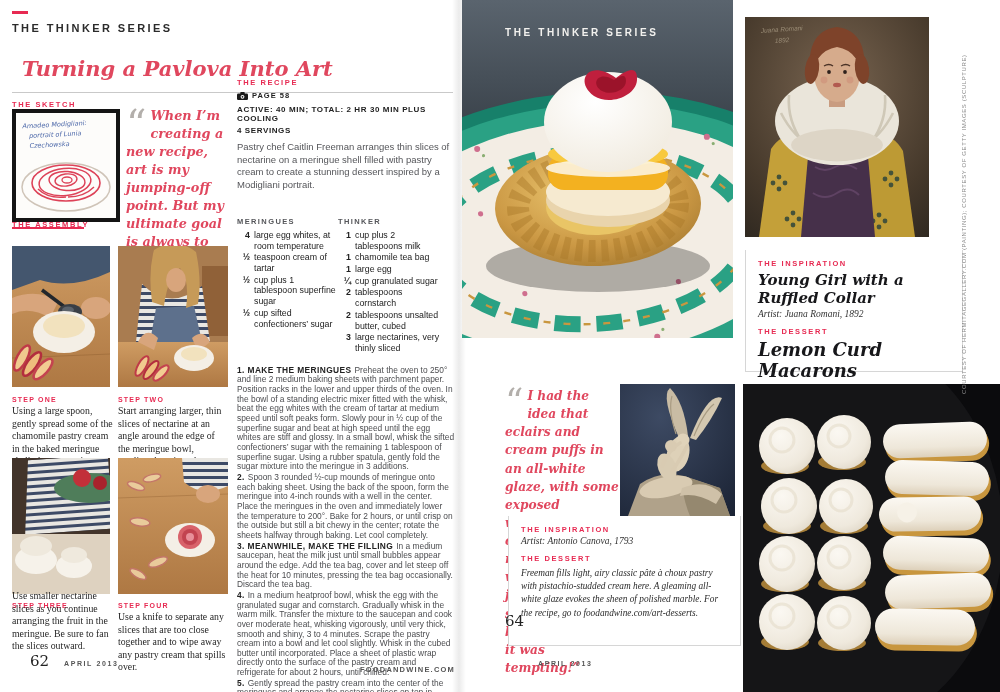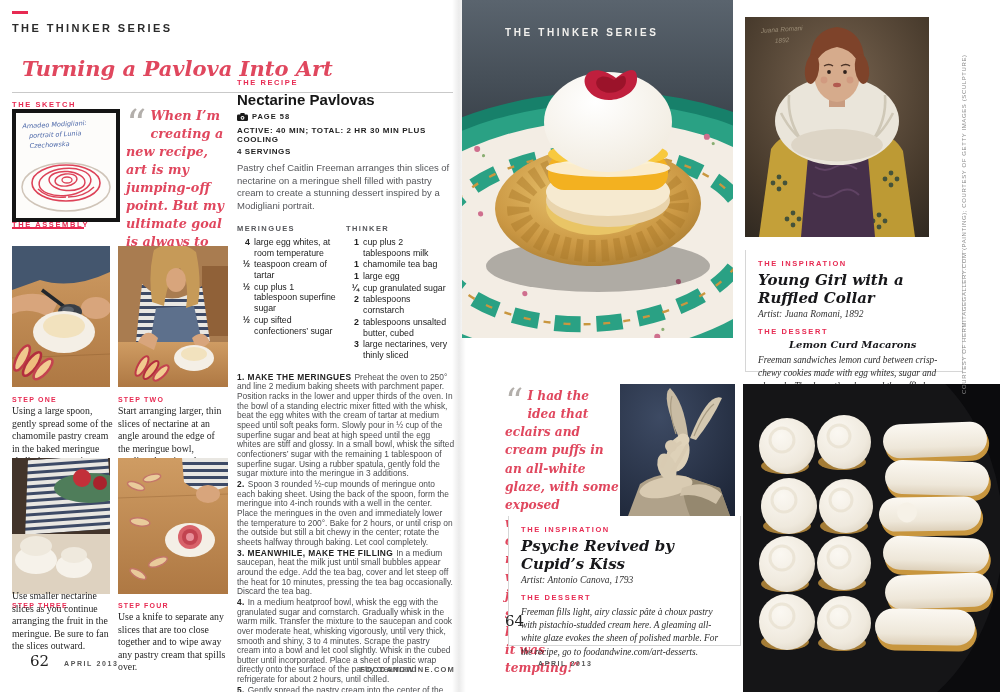--- a/index.html
+++ b/index.html
@@ -25,21 +25,21 @@
   .steplabel{font:bold 7px "Liberation Sans",sans-serif;letter-spacing:1.2px;color:var(--accent);}
   .stepcap{font:9.8px/1.28 "Liberation Serif",serif;color:#1f1f1f;}
   .photo{overflow:hidden;background:#999;}
   .photo svg{display:block;}
   
   .recipecol{width:218px;}
   .rtitle{font:bold 15px "Liberation Sans",sans-serif;color:#161616;margin-top:4px;}
   .pageref{display:flex;align-items:center;gap:4px;margin-top:4px;font:bold 7.5px "Liberation Sans",sans-serif;letter-spacing:1px;color:#222;}
   .meta{font:bold 8px "Liberation Sans",sans-serif;letter-spacing:.6px;color:#222;margin-top:5px;}
   .intro{font:9.5px/1.34 "Liberation Sans",sans-serif;color:var(--body);margin-top:6px;}
-  .ingcols{display:flex;gap:8px;margin-top:11px;}
+  .ingcols{display:flex;gap:0;margin-top:25px;}
   .inghead{font:bold 7.5px "Liberation Sans",sans-serif;letter-spacing:1.4px;color:#55565a;margin-bottom:4px;}
   .ing{display:flex;margin-bottom:1px;font:8.8px/1.22 "Liberation Sans",sans-serif;color:#222;}
   .ing .qty{width:13px;text-align:right;font-weight:bold;flex:none;margin-right:4px;}
   .steps{margin-top:11px;font:8.4px/1.15 "Liberation Sans",sans-serif;color:#4c4d50;}
   .steps p{margin:0 0 1px 0;}
   .lead{font-weight:bold;color:#222;letter-spacing:.4px;margin-right:3px;margin-top:41px;}
   .site{font:bold 7.5px "Liberation Sans",sans-serif;letter-spacing:1.2px;color:#555;text-align:right;}
   .pagenum{font:15px "DejaVu Serif",serif;color:#222;}
   .issue{font:bold 7px "Liberation Sans",sans-serif;letter-spacing:1.6px;color:#555;}
   
@@ -186,21 +186,20 @@
   <div class="abs steplabel" style="left:12px;top:602px;">STEP THREE</div>
   <div class="abs stepcap" style="left:12px;top:590px;width:102px;">Use smaller nectarine slices as you continue arranging the fruit in the meringue. Be sure to fan the slices outward.</div>
   <div class="abs steplabel" style="left:118px;top:602px;">STEP FOUR</div>
   <div class="abs stepcap" style="left:118px;top:611px;width:108px;">Use a knife to separate any slices that are too close together and to wipe away any pastry cream that spills over.</div>
 
   <div class="abs pagenum" style="left:30px;top:652px;">62</div>
   <div class="abs issue" style="left:64px;top:660px;">APRIL 2013</div>
 
   <div class="abs recipecol" style="left:237px;top:78px;">
     <div class="label">THE RECIPE</div>
-    <div class="rtitle">Nectarine Pavlovas</div>
     <div class="pageref">
       <svg width="11" height="8" viewBox="0 0 11 8">
         <rect x="0" y="1.5" width="11" height="6.5" rx="1.2" fill="#1a1a1a"></rect>
         <rect x="3.2" y="0" width="4.6" height="2.5" rx="1" fill="#1a1a1a"></rect>
         <circle cx="5.5" cy="4.8" r="1.9" fill="#fff"></circle>
         <circle cx="5.5" cy="4.8" r="0.9" fill="#1a1a1a"></circle>
       </svg>
       <span>PAGE 58</span>
     </div>
     <div class="meta">ACTIVE: 40 MIN; TOTAL: 2 HR 30 MIN PLUS COOLING</div>
@@ -402,21 +401,21 @@
       <circle cx="79" cy="63" r="3.4" fill="#c87a6a" opacity=".35"></circle>
         <circle cx="105" cy="63" r="3.4" fill="#c87a6a" opacity=".35"></circle>
     </svg>
   </div>
 
   <div class="abs capbox" style="left:745px;top:250px;width:218px;height:122px;">
     <div class="label">THE INSPIRATION</div>
     <div class="arttitle">Young Girl with a Ruffled Collar</div>
     <div class="artist">Artist: Juana Romani, 1892</div>
     <div class="label" style="margin-top:8px;">THE DESSERT</div>
-    <div class="arttitle" style="font-size:10px;margin-left:31px;">Lemon Curd Macarons</div>
+    <div class="arttitle" style="font-size:18px;">Lemon Curd Macarons</div>
     <div class="capdesc">Freeman sandwiches lemon curd between crisp-chewy cookies made with egg whites, sugar and almonds. The dessert’s colors and the ruffled texture of the plate echo the artwork. For the recipe, go to foodandwine.com/art-desserts.</div>
   </div>
 
   <div class="abs" style="left:505px;top:386px;width:114px;">
     <span class="bigquote" style="font-size:36px;">“</span>
     <span class="quotetxt2">I had the idea that eclairs and cream puffs in an all-white glaze, with some exposed whipped cream, could evoke marble. I didn’t want to be so juvenile as to suggest naked bodies—though it was tempting!”</span>
   </div>
 
   <div class="abs photo" style="left:620px;top:384px;width:115px;height:132px;">
     <svg width="115" height="132" viewBox="0 0 115 132">
@@ -437,21 +436,20 @@
       <ellipse cx="58" cy="70" rx="11" ry="18" fill="#ded1b8" transform="rotate(14 58 70)"></ellipse>
       <ellipse cx="47" cy="83" rx="9" ry="14" fill="#d9ccb3" transform="rotate(-20 47 83)"></ellipse>
       <circle cx="51" cy="62" r="6" fill="#d9cbb2"></circle>
       <circle cx="63" cy="56" r="6.5" fill="#e0d3ba"></circle>
       <path d="M42,82 Q50,64 60,59 M52,88 Q62,72 67,62" stroke="#d9cbb2" stroke-width="3.6" fill="none" stroke-linecap="round"></path>
     </svg>
   </div>
 
   <div class="abs capbox" style="left:508px;top:516px;width:233px;height:130px;">
     <div class="label">THE INSPIRATION</div>
-    <div class="arttitle">Psyche Revived by Cupid’s Kiss</div>
     <div class="artist">Artist: Antonio Canova, 1793</div>
     <div class="label" style="margin-top:8px;">THE DESSERT</div>
     <div class="capdesc">Freeman fills light, airy classic pâte à choux pastry with pistachio-studded cream here. A gleaming all-white glaze evokes the sheen of polished marble. For the recipe, go to foodandwine.com/art-desserts.</div>
   </div>
 
   <div class="abs photo" style="left:743px;top:384px;width:257px;height:308px;">
     <svg width="257" height="308" viewBox="0 0 257 308">
       <defs>
         <radialGradient id="puffG" cx=".38" cy=".32" r=".85">
           <stop offset="0" stop-color="#fbf8f2"></stop>

